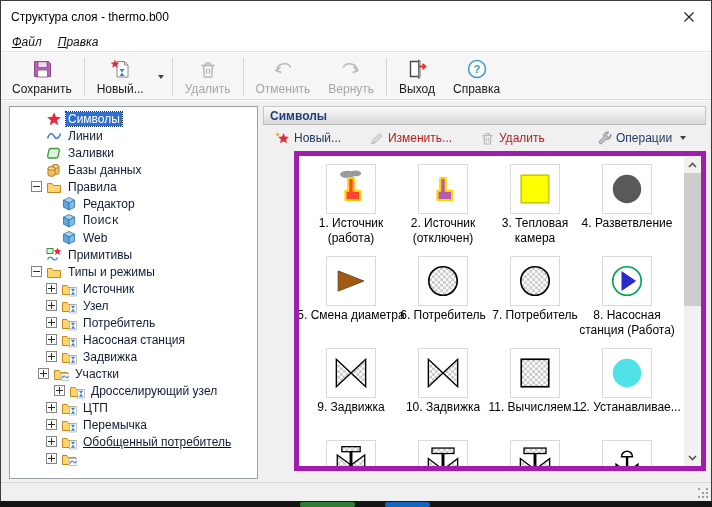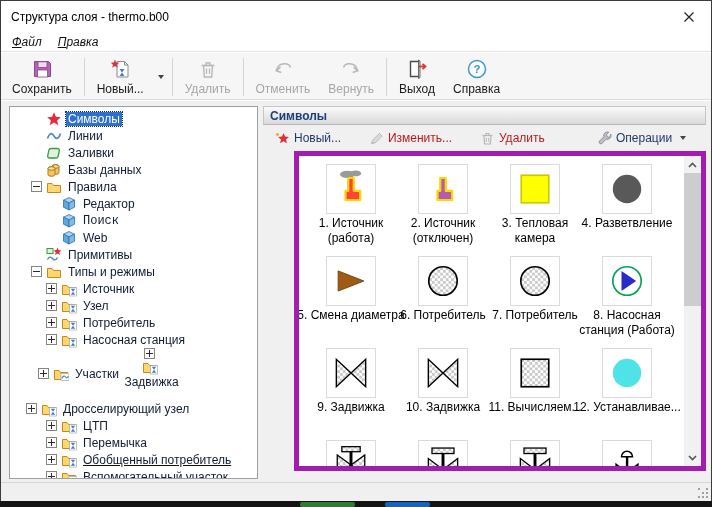--- a/index.html
+++ b/index.html
@@ -319,21 +319,21 @@
             </span>
             <span class="tree-ic">
               <svg width="16" height="16" viewBox="0 0 16 16">
                 <path d="M1.5 13.5 v-9 h4.5 l1.5 2 h7 v7 z" fill="#ffd76e" stroke="#c8871e" stroke-width="1"></path>
                 <rect x="8.5" y="6.5" width="7" height="8.5" fill="#fff" stroke="#9a9a9a" stroke-width="0.6"></rect>
                 <path d="M9.8 7.8 h4.4 l-2.2 3 2.2 3 h-4.4 l2.2 -3 z" fill="#3a7ed8"></path>
               </svg>
             </span>
             <span class="tree-label">Насосная станция</span>
           </div>
-          <div class="tree-row" style="padding-left: 36px; flex-direction: column;">
+          <div class="tree-row" style="padding-left: 36px;">
             <span class="expand-box">
               <i></i>
               <b></b>
             </span>
             <span class="tree-ic">
               <svg width="16" height="16" viewBox="0 0 16 16">
                 <path d="M1.5 13.5 v-9 h4.5 l1.5 2 h7 v7 z" fill="#ffd76e" stroke="#c8871e" stroke-width="1"></path>
                 <rect x="8.5" y="6.5" width="7" height="8.5" fill="#fff" stroke="#9a9a9a" stroke-width="0.6"></rect>
                 <path d="M9.8 7.8 h4.4 l-2.2 3 2.2 3 h-4.4 l2.2 -3 z" fill="#3a7ed8"></path>
               </svg>
@@ -347,21 +347,21 @@
             </span>
             <span class="tree-ic">
               <svg width="16" height="16" viewBox="0 0 16 16">
                 <path d="M1.5 13.5 v-9 h4.5 l1.5 2 h7 v7 z" fill="#ffd76e" stroke="#c8871e" stroke-width="1"></path>
                 <rect x="8" y="7.5" width="8" height="7" fill="#fff" stroke="#9a9a9a" stroke-width="0.6"></rect>
                 <path d="M8.8 12.5 C10 9.5 11.5 9.5 12.6 11 C13.6 12.4 14.8 12 15.4 9.8" fill="none" stroke="#4a86c8" stroke-width="1.2"></path>
               </svg>
             </span>
             <span class="tree-label">Участки</span>
           </div>
-          <div class="tree-row" style="padding-left: 16px; margin-top: 18px;">
+          <div class="tree-row" style="padding-left: 44px;">
             <span class="expand-box">
               <i></i>
               <b></b>
             </span>
             <span class="tree-ic">
               <svg width="16" height="16" viewBox="0 0 16 16">
                 <path d="M1.5 13.5 v-9 h4.5 l1.5 2 h7 v7 z" fill="#ffd76e" stroke="#c8871e" stroke-width="1"></path>
                 <rect x="8.5" y="6.5" width="7" height="8.5" fill="#fff" stroke="#9a9a9a" stroke-width="0.6"></rect>
                 <path d="M9.8 7.8 h4.4 l-2.2 3 2.2 3 h-4.4 l2.2 -3 z" fill="#3a7ed8"></path>
               </svg>
@@ -415,21 +415,20 @@
               <i></i>
               <b></b>
             </span>
             <span class="tree-ic">
               <svg width="16" height="16" viewBox="0 0 16 16">
                 <path d="M1.5 13.5 v-9 h4.5 l1.5 2 h7 v7 z" fill="#ffd76e" stroke="#c8871e" stroke-width="1"></path>
                 <rect x="8" y="7.5" width="8" height="7" fill="#fff" stroke="#9a9a9a" stroke-width="0.6"></rect>
                 <path d="M8.8 12.5 C10 9.5 11.5 9.5 12.6 11 C13.6 12.4 14.8 12 15.4 9.8" fill="none" stroke="#4a86c8" stroke-width="1.2"></path>
               </svg>
             </span>
-            <span class="tree-label">Вспомогательный участок</span>
           </div>
         </div>
 
       <div class="right-panel">
         <div class="panel-header">Символы</div>
         <div class="panel-toolbar" id="panel-toolbar">
             <div class="pt-btn">
               <svg width="15" height="15" viewBox="0 0 15 15">
                 <polygon points="8.5,2 10,5.6 13.9,6 11,8.5 11.9,12.3 8.5,10.2 5.1,12.3 6,8.5 3.1,6 7,5.6" fill="#e12d3e"></polygon>
                 <path d="M2.5 2 v3 M1 3.5 h3" stroke="#f5a623" stroke-width="1.3"></path>

